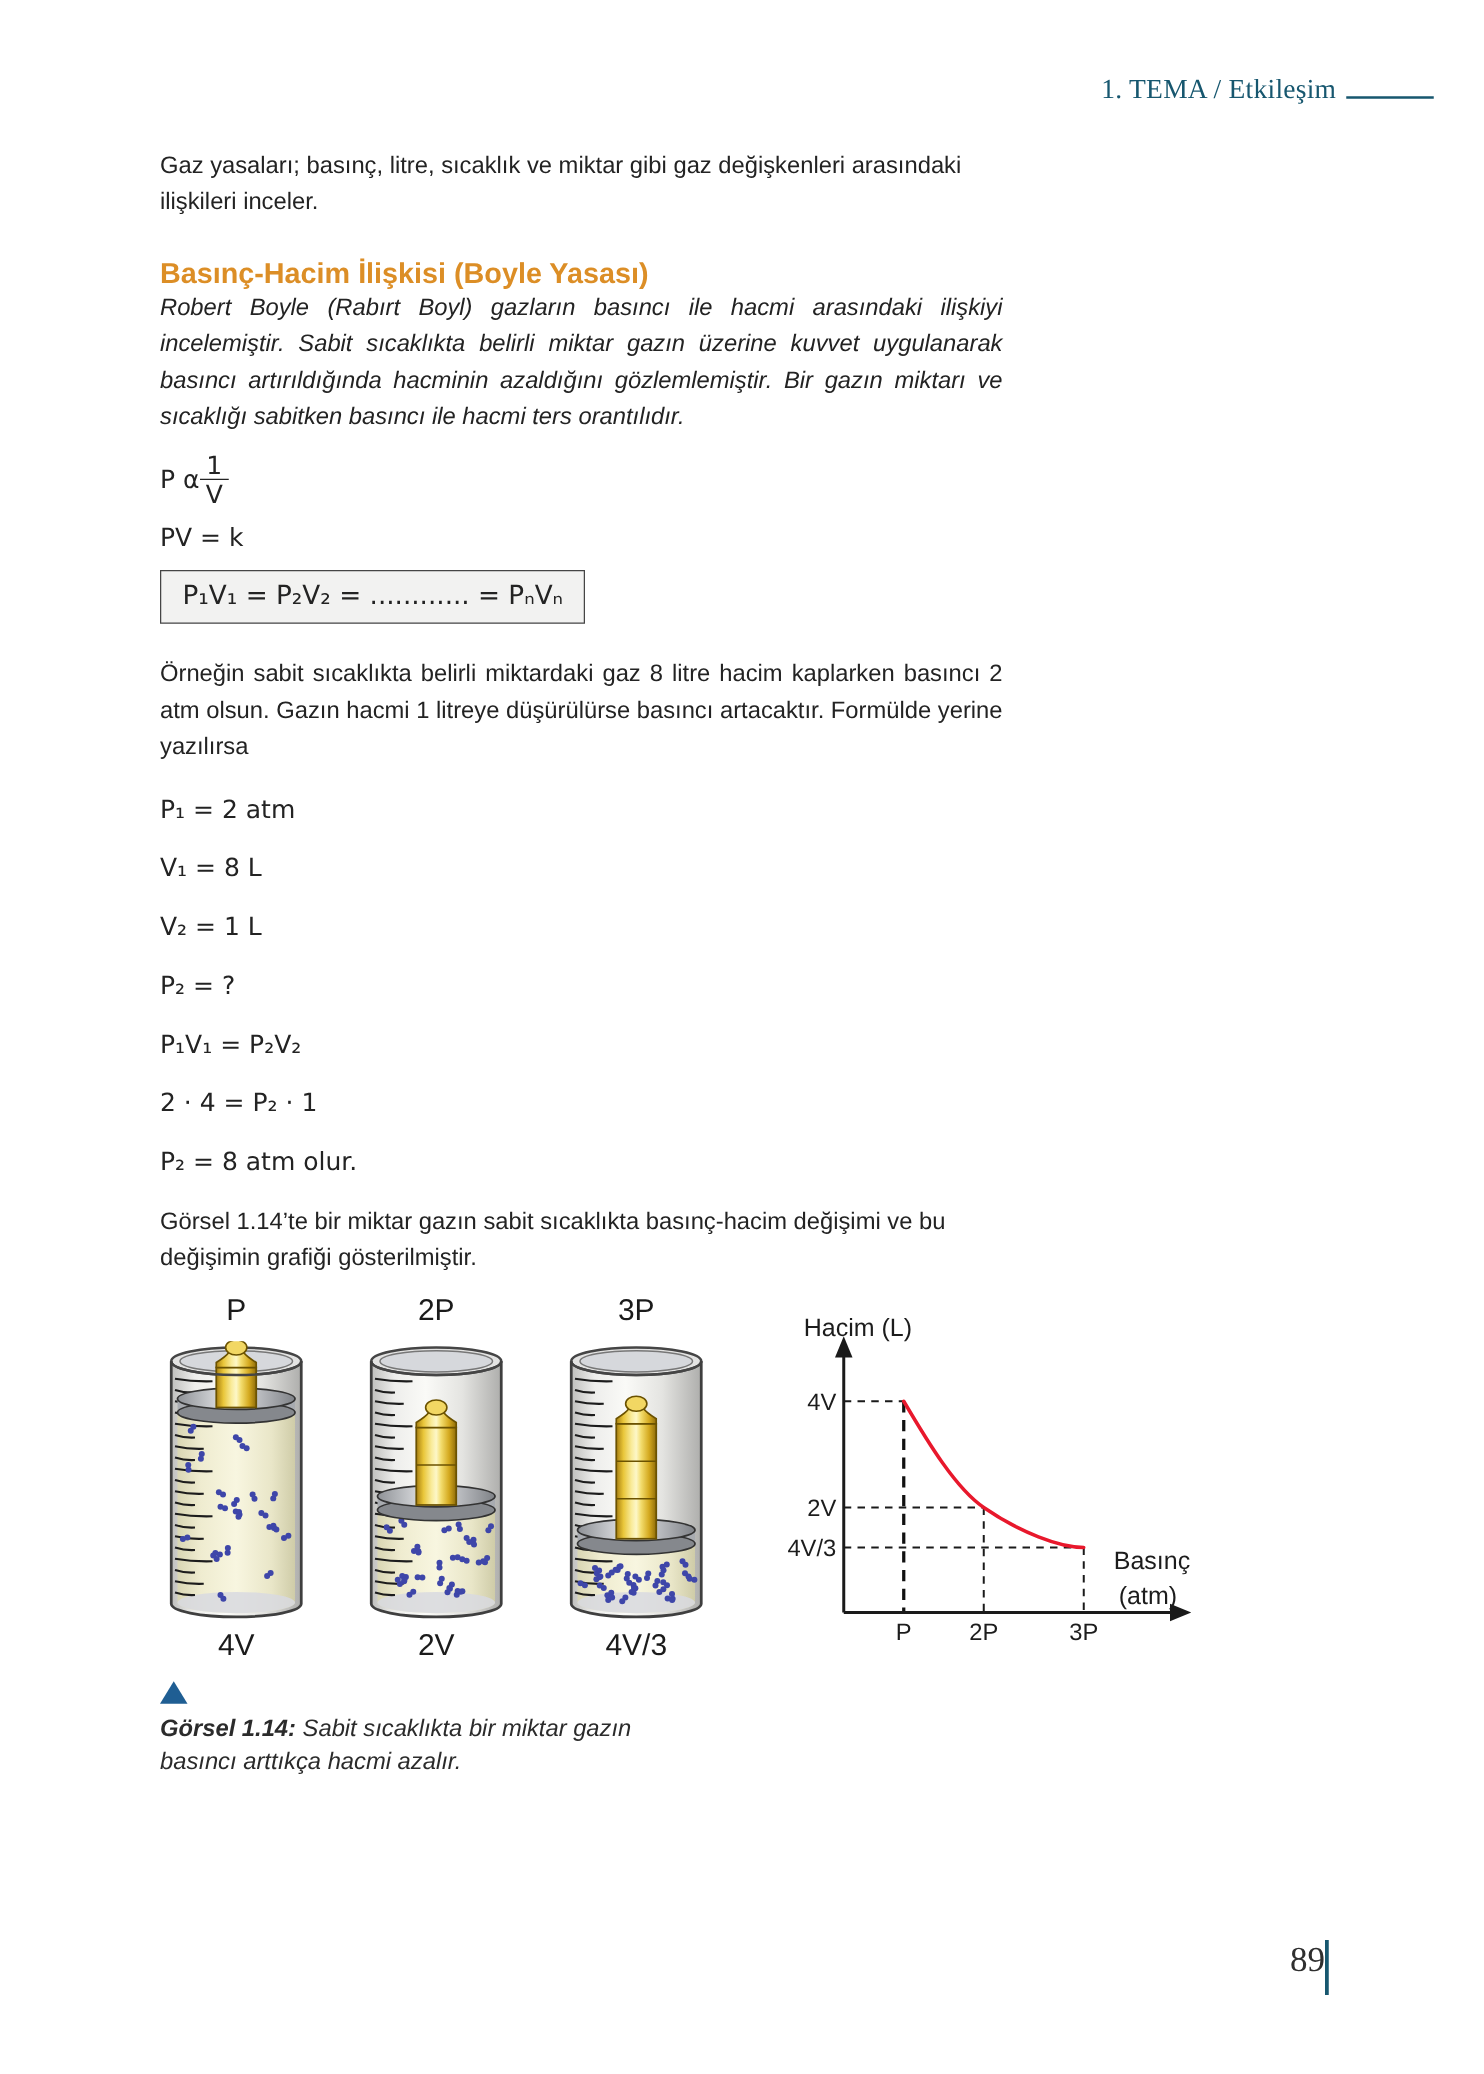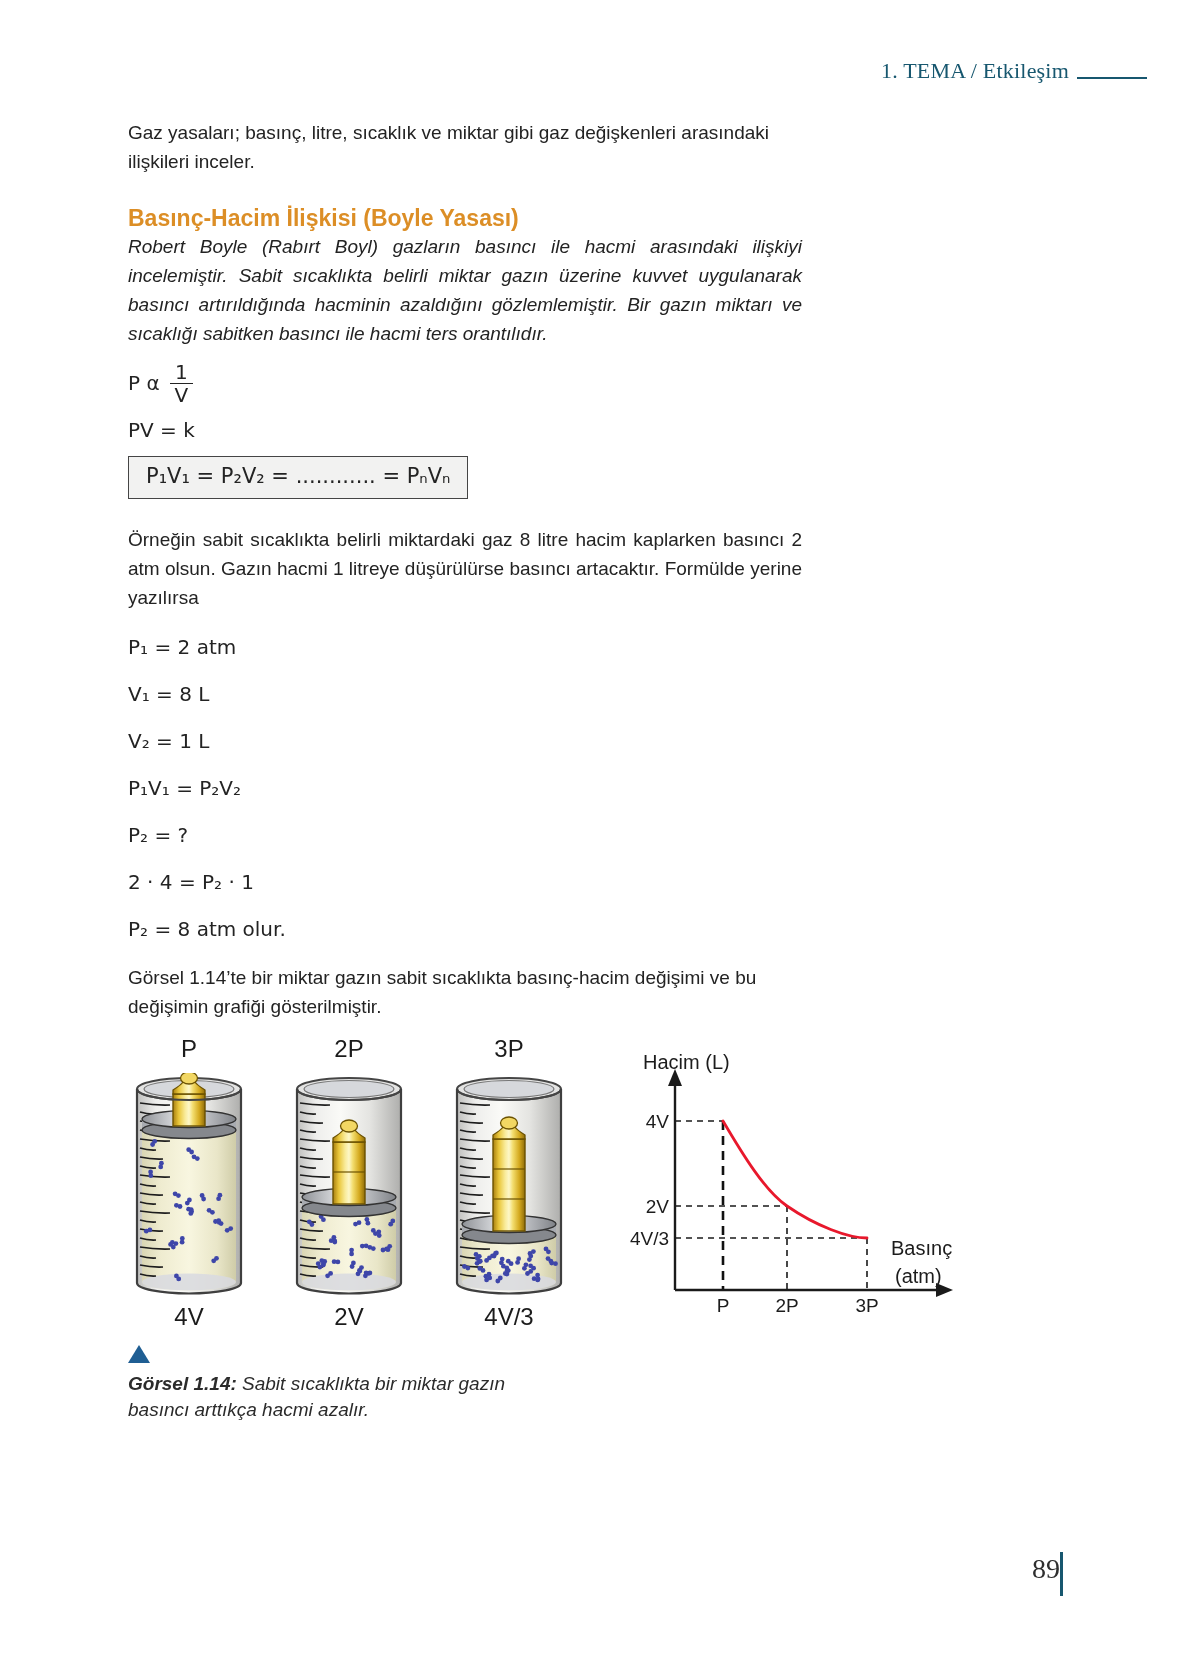--- a/index.html
+++ b/index.html
@@ -11,21 +11,21 @@
   .header{position:absolute;top:58px;right:40px;display:flex;align-items:flex-end;gap:8px;}
   .header-text{font-family:"Liberation Serif",serif;font-size:22px;color:#17576f;letter-spacing:.2px;}
   .header-rule{width:70px;height:2px;background:#17576f;margin-bottom:5px;}
   
   .content{position:absolute;left:128px;top:118px;width:674px;}
   p{margin:0;}
   .body-text{font-size:19px;line-height:29px;color:#232323;}
   .justify{text-align:justify;}
   .section-title{margin:28px 0 0;font-size:23px;line-height:28px;font-weight:bold;color:#dc8e26;}
   .para-boyle{font-style:italic;}
-  .formula-row{margin-top:6px;display:flex;align-items:center;gap:10px;height:58px;font-size:20px;}
+  .formula-row{margin-top:6px;display:flex;align-items:center;height:58px;font-size:20px;}
   .fraction{display:inline-flex;flex-direction:column;align-items:center;line-height:22px;}
   .fraction .num{padding:0 5px;border-bottom:1.6px solid #232323;}
   .fraction .den{padding:0 5px;}
   .formula{font-family:"DejaVu Sans","Liberation Sans",sans-serif;font-size:20px;line-height:24px;color:#232323;}
   .pv-k{margin-top:6px;}
   .boxed-formula{
     margin-top:14px;display:inline-block;background:#f2f2f1;border:1.6px solid #454545;
     padding:7px 17px 10px;font-family:"DejaVu Sans","Liberation Sans",sans-serif;font-size:21px;
   }
   .para-example{margin-top:26px;}
@@ -111,22 +111,22 @@
 
     <p class="formula pv-k">PV = k</p>
 
     <div class="boxed-formula">P₁V₁ = P₂V₂ = ............ = PₙVₙ</div>
 
     <p class="body-text justify para-example">Örneğin sabit sıcaklıkta belirli miktardaki gaz 8 litre hacim kaplarken basıncı 2 atm olsun. Gazın hacmi 1 litreye düşürülürse basıncı artacaktır. Formülde yerine yazılırsa</p>
 
     <p class="formula eq">P₁ = 2 atm</p>
     <p class="formula eq">V₁ = 8 L</p>
     <p class="formula eq">V₂ = 1 L</p>
+    <p class="formula eq">P₂ = ?</p>
     <p class="formula eq">P₁V₁ = P₂V₂</p>
-    <p class="formula eq">P₂ = ?</p>
     <p class="formula eq">2 · 4 = P₂ · 1</p>
     <p class="formula eq">P₂ = 8 atm olur.</p>
 
     <p class="body-text para-figure">Görsel 1.14’te bir miktar gazın sabit sıcaklıkta basınç-hacim değişimi ve bu değişimin grafiği gösterilmiştir.</p>
 
     
     <div class="figure-row">
 
       <div class="cyl-block">
         <div class="press-label">P</div>

